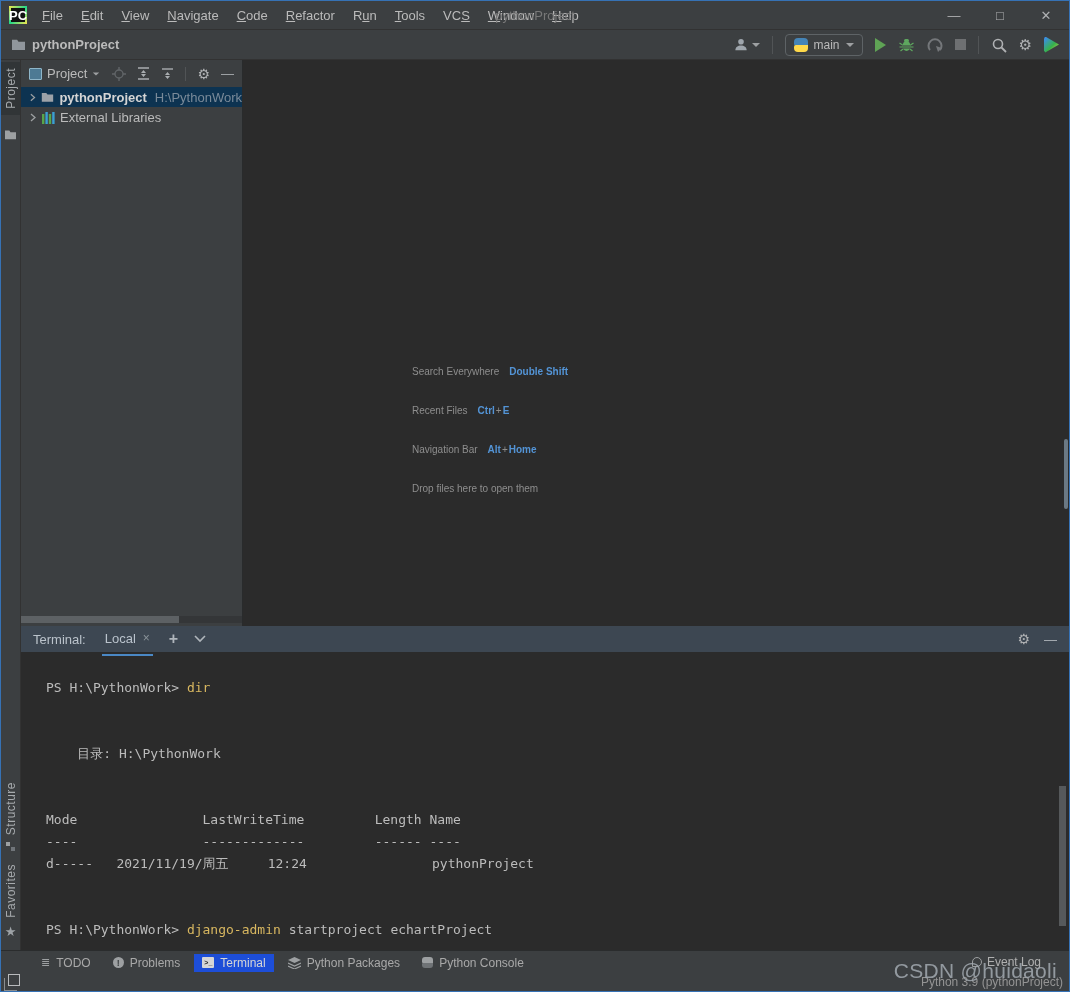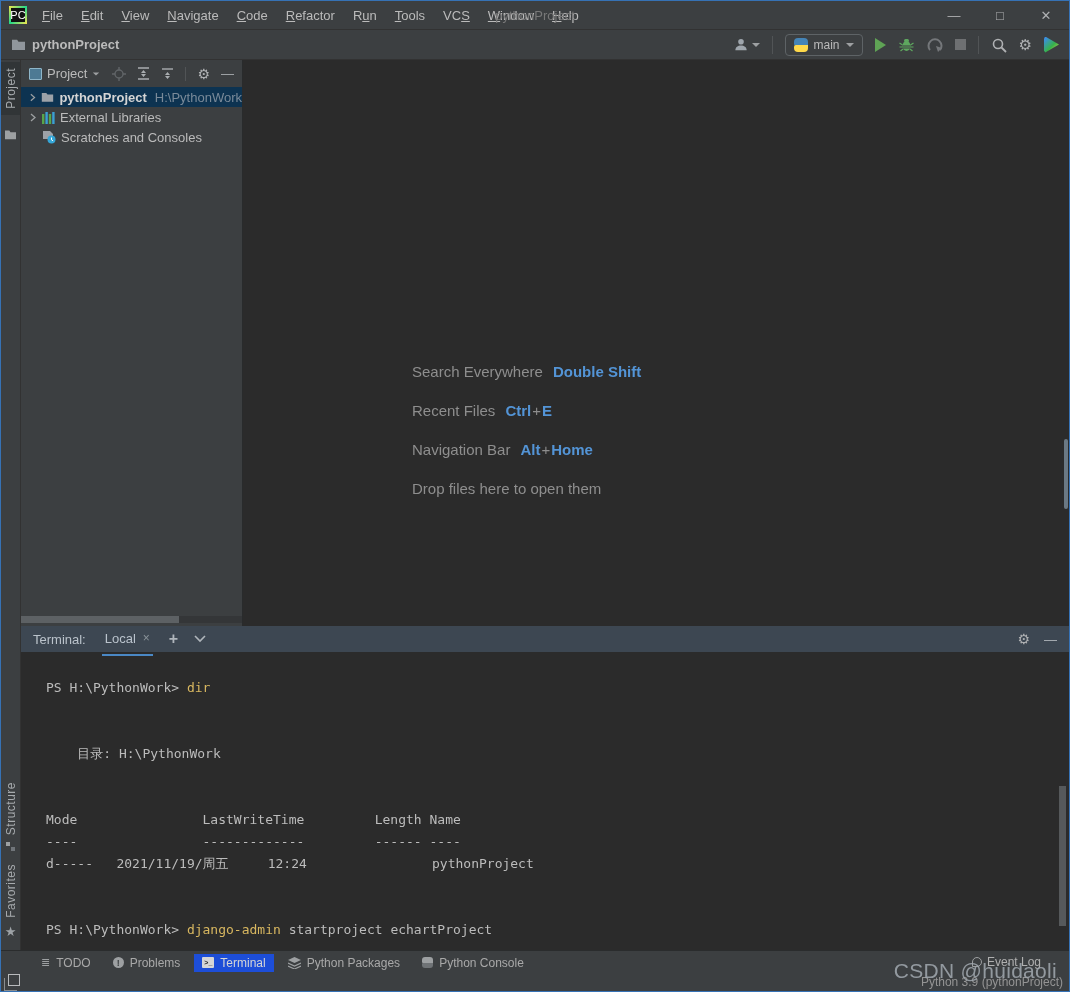--- a/index.html
+++ b/index.html
@@ -8,21 +8,21 @@
     width:1070px; height:992px; position:relative; overflow:hidden;
     background:#2b2b2b; color:#bbbbbb; font-size:13px;
     border:1px solid #3672b5; display:flex; flex-direction:column;
   }
   
   .titlebar { height:29px; background:#3c3f41; display:flex; align-items:center;
     padding-left:6px; border-bottom:1px solid #323232; position:relative; flex:none; }
   .pc-logo { width:18px; height:18px; padding:2px; margin:0 6px 0 2px;
     background:linear-gradient(135deg,#f7e34c,#21d789,#f7e34c); flex:none; }
   .pc-logo-inner { width:100%; height:100%; background:#111; color:#fff;
-    font-size:11px; font-weight:normal; display:flex; align-items:center; justify-content:center; }
+    font-size:13px; font-weight:bold; display:flex; align-items:center; justify-content:center; }
   .menu-item { padding:0 9px; color:#bbbbbb; cursor:default; }
   .menu-item u { text-decoration:underline; }
   .win-title { position:absolute; left:50%; transform:translateX(-50%); color:#787878; }
   .win-controls { margin-left:auto; display:flex; height:100%; }
   .win-btn { width:46px; display:flex; align-items:center; justify-content:center;
     color:#afb1b3; font-size:13px; }
   
   .toolbar { height:30px; background:#3c3f41; display:flex; align-items:center;
     padding:0 10px; border-bottom:1px solid #323232; flex:none; }
   .breadcrumb { display:flex; align-items:center; gap:6px; font-weight:bold; color:#bbbbbb; }
@@ -73,21 +73,21 @@
     white-space:nowrap; overflow:hidden; }
   .tree-row.selected { background:#0d3351; }
   .tree-label-bold { font-weight:bold; color:#d4d4d4; }
   .tree-path { color:#7a8a99; margin-left:3px; }
   .tree-indent { width:13px; flex:none; }
   .pp-hscroll-track { position:absolute; bottom:3px; left:0; width:100%; height:7px; background:#343638; }
   .pp-hscroll-thumb { position:absolute; bottom:3px; left:0; width:158px; height:7px; background:#5d6164; }
   
   .editor { flex:1; background:#2b2b2b; position:relative; min-width:0; }
   .shortcuts { position:absolute; left:169px; top:292px; }
-  .sc-row { height:39px; display:flex; align-items:center; font-size:15px; color:#8e8e8e; }
+  .sc-row { height:39px; display:flex; align-items:center; font-size:10px; color:#8e8e8e; }
   .sc-action { margin-right:10px; }
   .sc-keys { color:#5394d6; font-weight:bold; }
   .sc-plus { color:#8e8e8e; font-weight:normal; padding:0 1px; }
   .editor-vscroll { position:absolute; right:1px; top:379px; width:4px; height:70px;
     background:#8194a3; opacity:.75; border-radius:2px; }
   
   .terminal { height:325px; display:flex; flex-direction:column; background:#2b2b2b;
     position:relative; flex:none; }
   .term-header { height:26px; background:#3d4752; display:flex; align-items:center;
     padding:0 12px; gap:16px; flex:none; }
@@ -266,29 +266,20 @@
                   <path d="M2 1l4 3.5L2 8" fill="none" stroke="#9da0a2" stroke-width="1.3"></path>
                 </svg>
                 <svg width="13" height="13" viewBox="0 0 13 13">
                   <rect x="0" y="3" width="2.4" height="10" fill="#57a64a"></rect>
                   <rect x="3.4" y="1" width="2.4" height="12" fill="#3b9fd4"></rect>
                   <rect x="6.8" y="3" width="2.4" height="10" fill="#57a64a"></rect>
                   <rect x="10.2" y="1" width="2.4" height="12" fill="#3b9fd4"></rect>
                 </svg>
                 <span class="">External Libraries</span>
               </div>
-              <div class="tree-row">
-                <span class="tree-indent" style="width:8px;"></span>
-                <svg width="14" height="14" viewBox="0 0 14 14">
-                  <path d="M1 1h7l3 3v5H1z" fill="#9da2a8"></path>
-                  <circle cx="9.5" cy="9.5" r="4" fill="#35a6d7"></circle>
-                  <path d="M9.5 7.5v2.3l1.6 1" stroke="#fff" stroke-width="1" fill="none"></path>
-                </svg>
-                <span class="">Scratches and Consoles</span>
-              </div>
             </div>
           <div class="pp-hscroll-track"></div>
           <div class="pp-hscroll-thumb"></div>
         </div>
 
         <div class="editor">
           <div class="shortcuts" id="shortcut-hints">
               <div class="sc-row">
                 <span class="sc-action">Search Everywhere</span>
                 <span class="sc-keys"><span>Double Shift</span></span>

